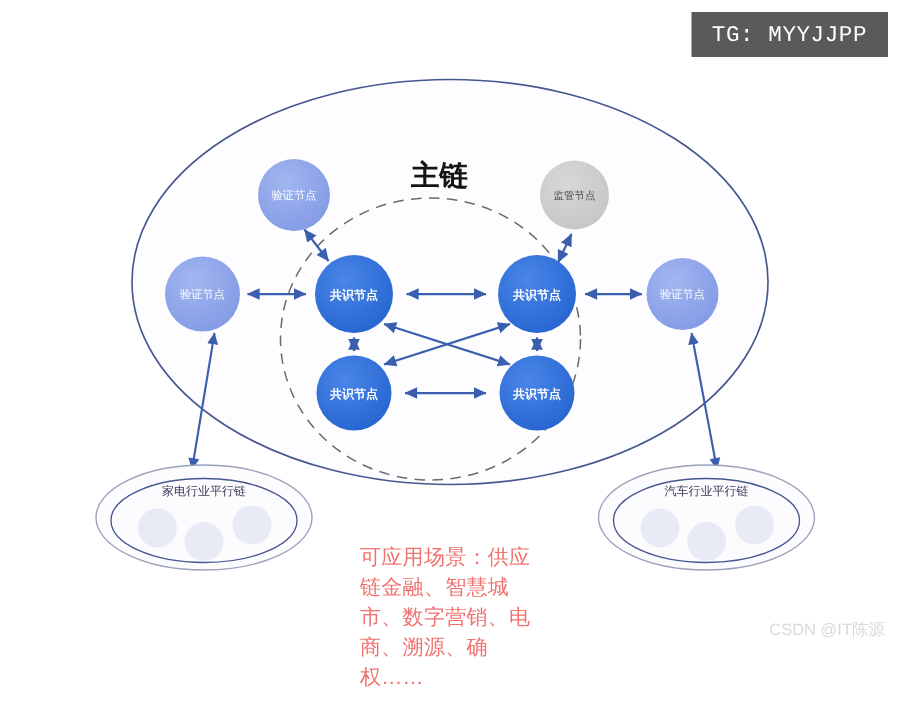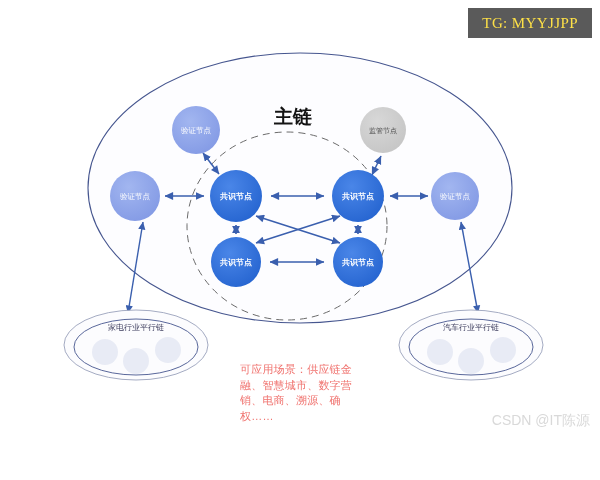--- a/index.html
+++ b/index.html
@@ -55,22 +55,22 @@
     font-weight: bold;
     fill: #141414;
     text-anchor: middle;
     dominant-baseline: middle;
     font-family: "Liberation Sans", "DejaVu Sans", sans-serif;
   }
   
   .badge {
     position: absolute;
     background: #5a5a5a;
-    color: #fde047;
-    font-family: Liberation Serif, serif;
+    color: #ffffff;
+    font-family: Liberation Mono, monospace;
     display: flex;
     align-items: center;
     justify-content: center;
     letter-spacing: 0.4px;
   }
   #badge-tg {
     right: 8px;
     top: 8px;
     height: 30px;
     padding: 0 14px;
@@ -82,31 +82,31 @@
     height: 28px;
     padding: 0 16px;
     font-size: 14px;
   }
   #annotation {
     position: absolute;
     left: 240px;
     top: 362px;
     width: 116px;
     color: #f0726e;
-    font-size: 11px;
+    font-size: 14px;
     line-height: 1.42;
     font-family: "Liberation Sans", "DejaVu Sans", sans-serif;
     letter-spacing: 0.2px;
   }
   #csdn-credit {
     position: absolute;
     right: 10px;
     top: 412px;
     color: #d9d9d9;
-    font-size: 14px;
+    font-size: 11px;
     font-family: "Liberation Sans", "DejaVu Sans", sans-serif;
     text-align: center;
   }
 </style>
 </head>
 <body>
 
 <div id="page">
 
   <svg id="diagram-svg" viewBox="0 0 600 480">

